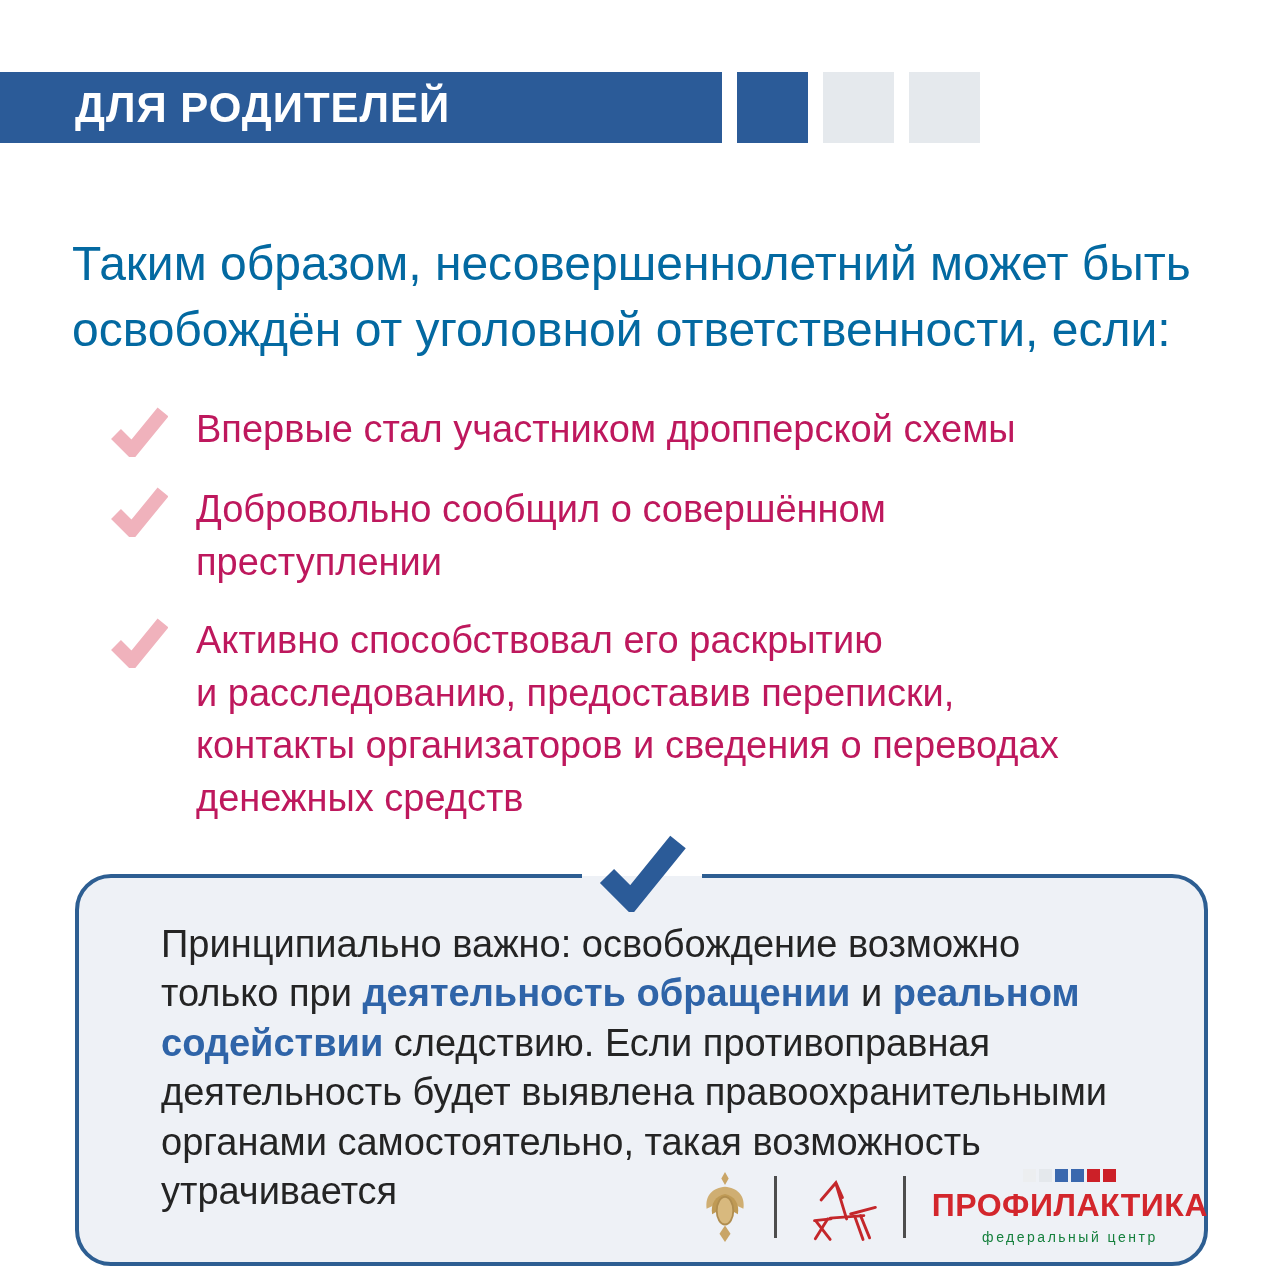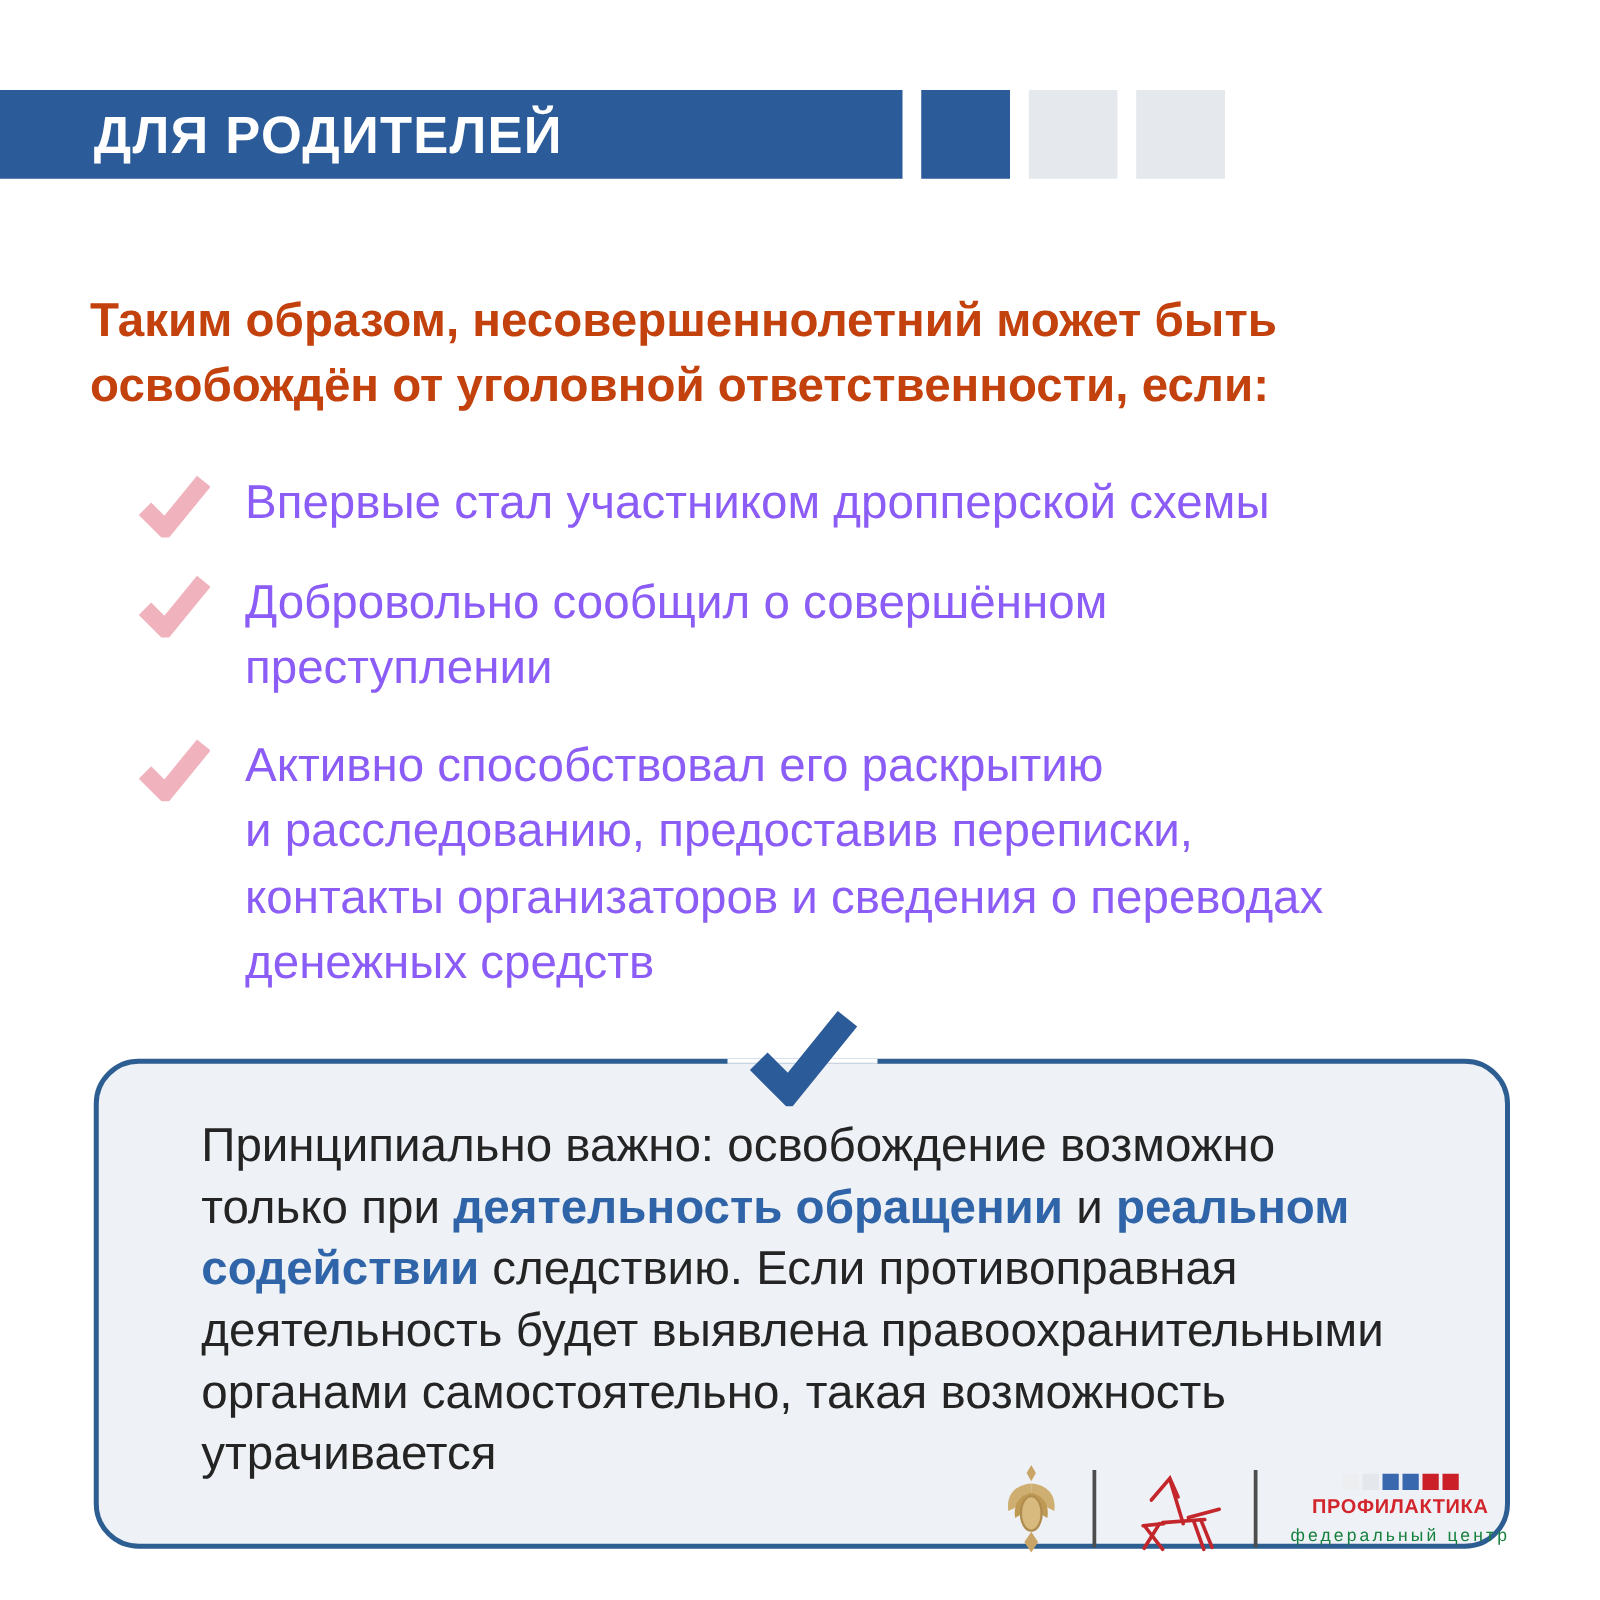--- a/index.html
+++ b/index.html
@@ -36,44 +36,43 @@
     font-weight: 700;
     letter-spacing: 1px;
   }
   .sq { width: 71px; height: 71px; }
   .sq-blue { background: #2b5b98; }
   .sq-gray { background: #e5e9ed; }
 
   
   .intro {
     margin: 88px 72px 0 72px;
-    font-size: 38px;
+    font-size: 48px;
     line-height: 1.38;
     white-space: pre-line;
-    color: #c2410c;
-    font-weight: bold;
+    color: #0369a1;
   }
 
   
   .bullets {
     list-style: none;
     margin: 40px 72px 0 110px;
   }
   .bullets li {
     display: flex;
     align-items: flex-start;
     gap: 28px;
     margin-bottom: 26px;
   }
   .check-pink { flex: none; width: 58px; height: 52px; margin-top: 2px; }
   .bullet-text {
     font-size: 38px;
     line-height: 1.38;
     white-space: pre-line;
-    color: #8b5cf6;
+    color: #be185d;
   }
 
   
   .callout {
     position: relative;
     margin: 50px 72px 0 75px;
     background: #eef1f6;
     border: 4px solid #2d5e92;
     border-radius: 36px;
     padding: 42px 44px 46px 42px;
@@ -118,21 +117,21 @@
   .eagle-emblem { width: 46px; height: 74px; }
   .chair-logo { width: 74px; height: 74px; }
   .brand { display: flex; flex-direction: column; align-items: center; gap: 5px; }
   .brand-squares { display: flex; gap: 3px; }
   .brand-squares span { width: 13px; height: 13px; display: block; }
   .bs-light1 { background: #eceef0; }
   .bs-light2 { background: #e4e8ec; }
   .bs-blue   { background: #3a68ae; }
   .bs-red    { background: #cc2028; }
   .brand-name {
-    font-size: 16px;
+    font-size: 32px;
     font-weight: 700;
     color: #d3262c;
     letter-spacing: 0.5px;
   }
   .brand-sub {
     font-size: 14px;
     color: #15803d;
     letter-spacing: 2.5px;
   }
 </style>

